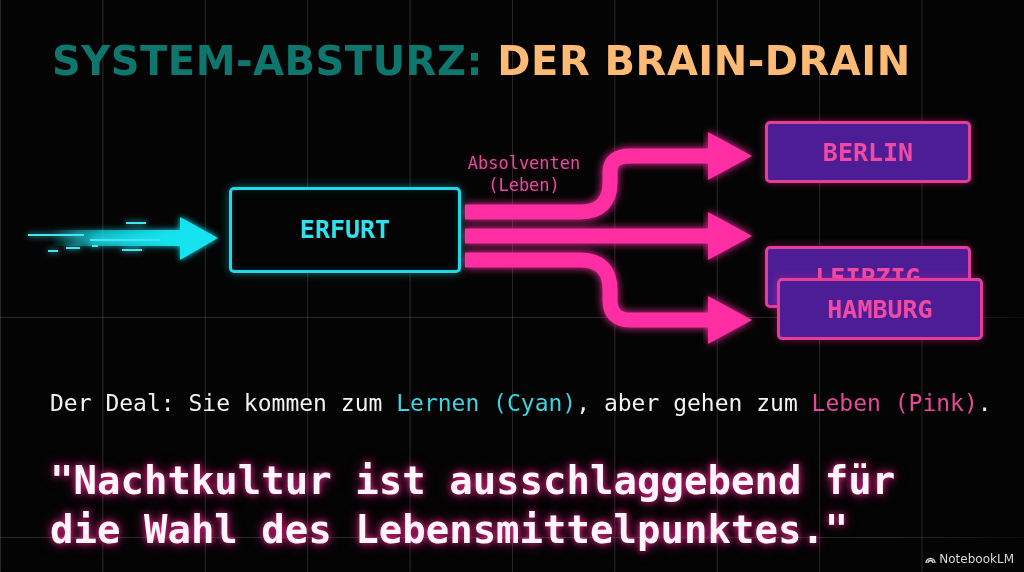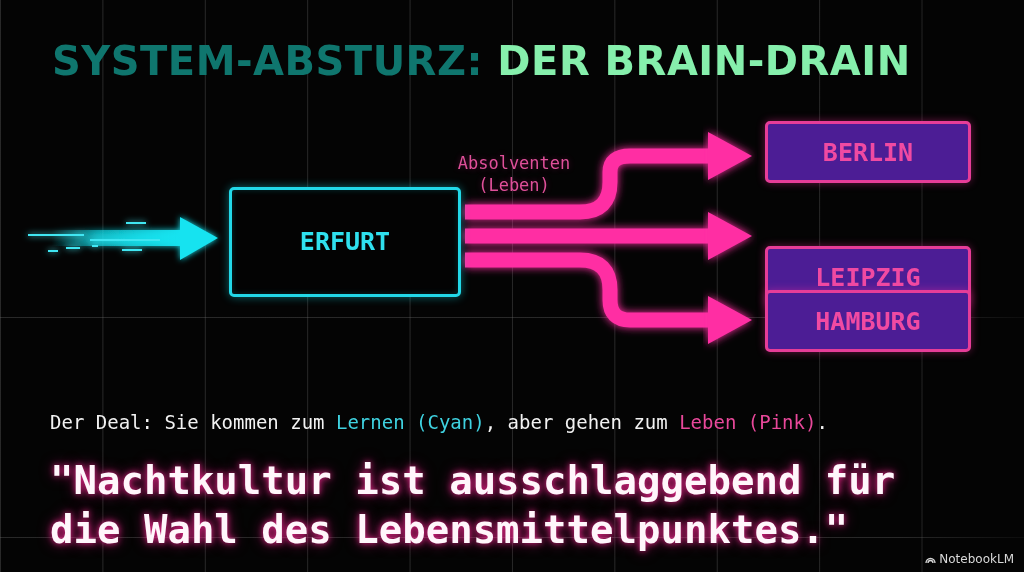--- a/index.html
+++ b/index.html
@@ -25,50 +25,50 @@
     -webkit-mask-image: linear-gradient(to right, #000 0%, #000 88%, rgba(0,0,0,0.25) 100%);
             mask-image: linear-gradient(to right, #000 0%, #000 88%, rgba(0,0,0,0.25) 100%);
   }
   .title {
     position: absolute; left: 52px; top: 38px;
     font-family: "DejaVu Sans", "Liberation Sans", sans-serif;
     font-weight: bold; font-size: 40px; letter-spacing: 0.5px;
     white-space: nowrap;
   }
   .title .pink { color: #0f766e; }
-  .title .cyan { color: #86efac; }
+  .title .cyan { color: #fdba74; }
 
   .diagram-svg { position: absolute; left: 0; top: 0; }
 
   .lbl {
     position: absolute; text-align: center; line-height: 22px;
     font-size: 17px; white-space: nowrap;
   }
   .lbl.cyan { color: #2fd9e6; text-shadow: 0 0 6px rgba(20,227,240,0.35); }
   .lbl.pink { color: #e0509a; text-shadow: 0 0 6px rgba(255,47,163,0.3); }
 
   .uni-box {
-    position: absolute; left: 229px; top: 187px; width: 232px; height: 110px;
+    position: absolute; left: 229px; top: 187px; width: 232px; height: 86px;
     border: 3px solid #22d8e8; border-radius: 5px; box-sizing: border-box;
     box-shadow: 0 0 10px rgba(20,227,240,0.45), inset 0 0 6px rgba(20,227,240,0.2);
     display: flex; flex-direction: column; align-items: center; justify-content: center;
     color: #2fe0ee; font-weight: bold; font-size: 25px; line-height: 32px;
     background: #030303;
   }
   .city-box {
     position: absolute; left: 765px; width: 206px; height: 62px;
     border: 3px solid #e63d98; border-radius: 5px; box-sizing: border-box;
     box-shadow: 0 0 9px rgba(255,47,163,0.4);
     display: flex; align-items: center; justify-content: center;
     color: #f04aa2; font-weight: bold; font-size: 25px;
     background: #4c1d95;
   }
   .deal {
     position: absolute; left: 50px; top: 390px;
-    font-size: 19px; line-height: 27px; color: #f2f2f2; white-space: nowrap; margin-top: 19px;
+    font-size: 23px; line-height: 27px; color: #f2f2f2; white-space: nowrap;
   }
   .deal .c { color: #3fd2e0; }
   .deal .p { color: #e8489a; }
   .quote {
     position: absolute; left: 50px; top: 456px;
     font-size: 39px; line-height: 49px; font-weight: bold; color: #fff6fb;
     white-space: pre;
     text-shadow: 0 0 6px rgba(255,40,150,0.85), 0 0 14px rgba(255,40,150,0.55);
   }
   .brand {
@@ -133,28 +133,28 @@
       <polygon points="708,212 752,236 708,260"></polygon>
       <polygon points="708,296 752,320 708,344"></polygon>
     </g>
   </svg>
 
 
   <div class="uni-box">
     <div>ERFURT</div>
   </div>
 
-  <div class="lbl pink" style="left:444px; top:152px; width:140px;">
+  <div class="lbl pink" style="left:454px; top:152px; width:140px;">
     <div>Absolventen</div>
     <div>(Leben)</div>
   </div>
 
   <div class="city-box" style="top:121px;">BERLIN</div>
   <div class="city-box" style="top:205px;margin-top:41px;">LEIPZIG</div>
-  <div class="city-box" style="top:290px;">HAMBURG</div>
+  <div class="city-box" style="top:278px;margin-left:12px;">HAMBURG</div>
 
   <div class="deal">
     <div><span>Der Deal: Sie kommen zum </span><span class="c">Lernen (Cyan)</span><span>, aber gehen zum </span><span class="p">Leben (Pink)</span><span>.</span></div>
   </div>
 
   <div class="quote">"Nachtkultur ist ausschlaggebend für
 die Wahl des Lebensmittelpunktes."</div>
 
   <div class="brand">
     <svg width="11" height="9" viewBox="0 0 11 9">

